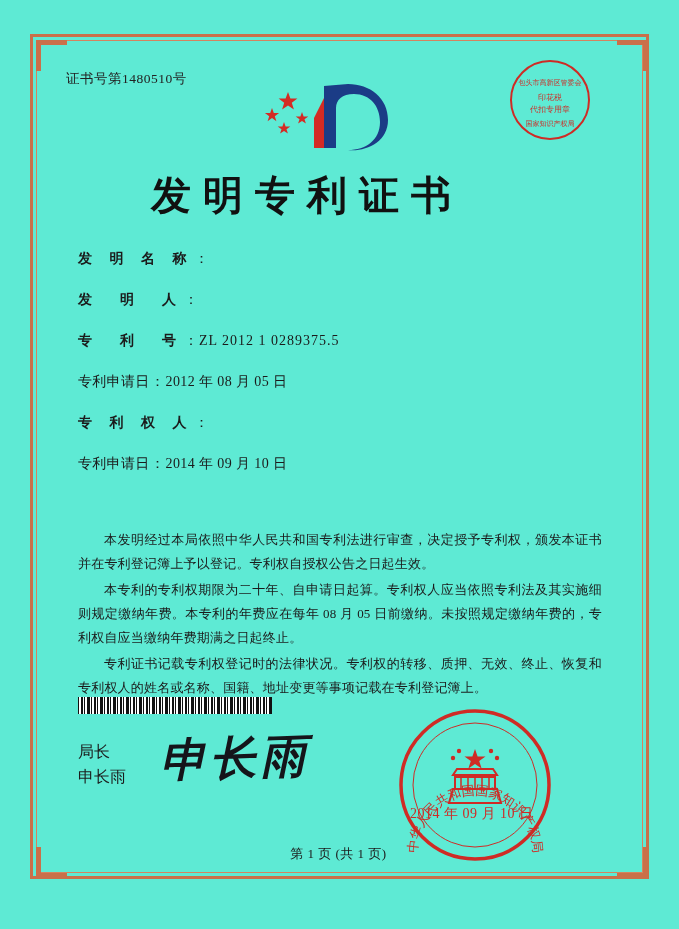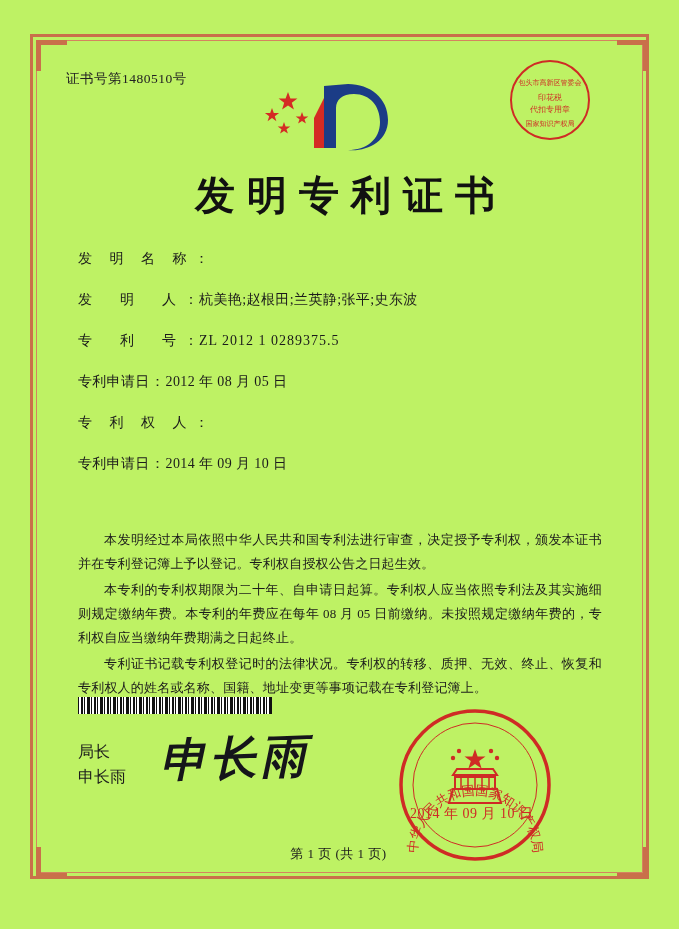--- a/index.html
+++ b/index.html
@@ -13,21 +13,21 @@
     font-family: "Liberation Serif", serif;
     color: #1a1a1a;
     position: relative;
     overflow: hidden;
   }
   .certificate {
     position: absolute;
     left: 0; top: 0;
     width: 679px;
     height: 929px;
-    background: #bef264;
+    background: #5eead4;
   }
   
   .border-outer {
     position: absolute;
     left: 30px;
     top: 34px;
     width: 619px;
     height: 845px;
     border: 3px solid #c9704a;
     box-sizing: border-box;
@@ -86,21 +86,20 @@
     left: 0;
     top: 168px;
     width: 602px;
     text-align: center;
     font-size: 40px;
     font-weight: bold;
     letter-spacing: 12px;
     color: #111;
     font-family: "DejaVu Serif", serif;
     text-indent: 12px;
-    margin-left: 44px;
   }
 
   .fields {
     position: absolute;
     left: 78px;
     top: 250px;
     width: 530px;
   }
   .field-row {
     display: flex;
@@ -108,20 +107,21 @@
     margin-bottom: 23px;
     font-size: 14px;
     color: #1b1b1b;
   }
   .field-label {
     white-space: nowrap;
     letter-spacing: 0.3px;
   }
   .field-label.spaced {
     letter-spacing: 7px;
+    font-weight: bold;
   }
   .field-sep {
     padding: 0 1px;
   }
   .field-value {
     letter-spacing: 0.4px;
   }
   .field-value.mono {
     font-family: "Liberation Serif", serif;
     letter-spacing: 1px;
@@ -254,21 +254,20 @@
   <div class="main-title">发明专利证书</div>
 
   <div class="fields">
     <div class="field-row">
       <span class="field-label spaced">发 明 名 称</span>
       <span class="field-sep">：</span>
     </div>
     <div class="field-row">
       <span class="field-label spaced">发　明　人</span>
       <span class="field-sep">：</span>
-      <span class="field-value">杭美艳;赵根田;兰英静;张平;史东波</span>
     </div>
     <div class="field-row">
       <span class="field-label spaced">专　利　号</span>
       <span class="field-sep">：</span>
       <span class="field-value mono">ZL 2012 1 0289375.5</span>
     </div>
     <div class="field-row">
       <span class="field-label">专利申请日</span>
       <span class="field-sep">：</span>
       <span class="field-value">2012 年 08 月 05 日</span>

